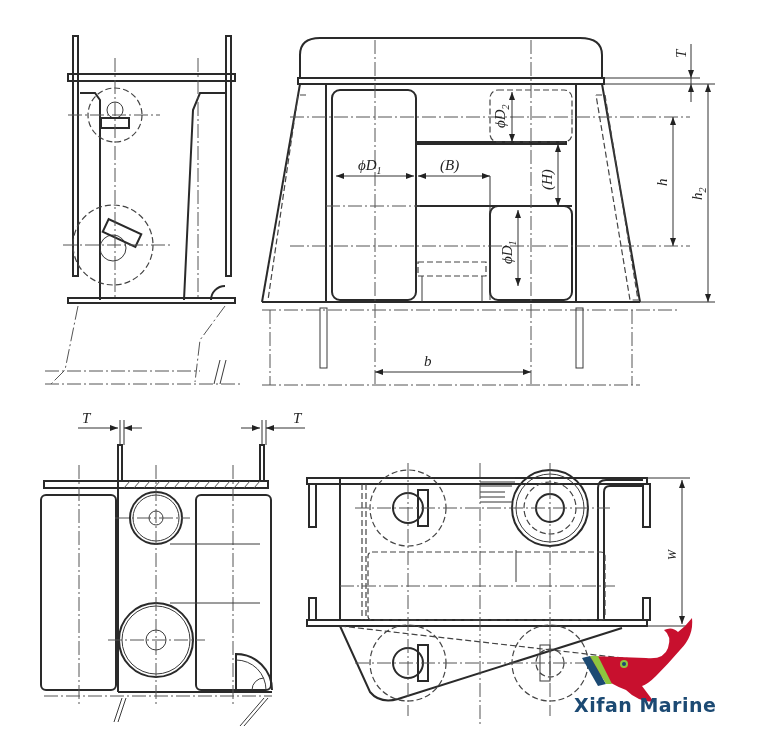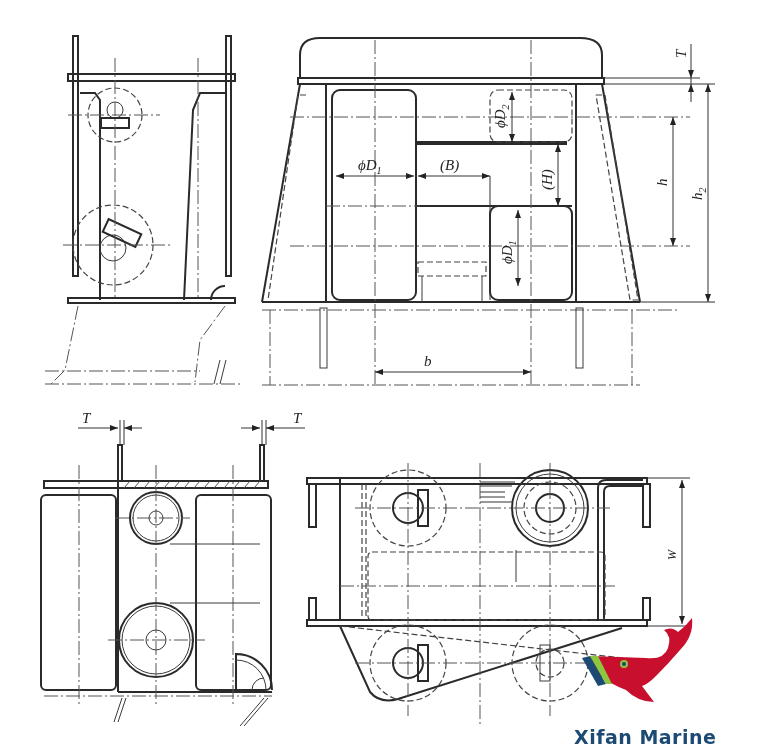--- a/index.html
+++ b/index.html
@@ -6,21 +6,21 @@
   body { width:779px; height:755px; position:relative; overflow:hidden; font-family:"Liberation Serif", serif; }
   svg.drawing { position:absolute; left:0; top:0; }
   .ln { stroke:#2a2a2a; fill:none; stroke-width:2; }
   .thin { stroke:#3a3a3a; fill:none; stroke-width:1; }
   .cl { stroke:#555; fill:none; stroke-width:1; stroke-dasharray:14 3 2 3; }
   .hid { stroke:#444; fill:none; stroke-width:1.2; stroke-dasharray:6 3; }
   .dim { stroke:#333; fill:none; stroke-width:1; }
   .lbl { font-family:"Liberation Serif", serif; font-style:italic; font-size:15px; fill:#222; }
   .sub { font-size:10px; }
   .logo { position:absolute; left:568px; top:618px; width:200px; height:100px; }
-  .logo-text { position:absolute; left:574px; top:694px; font-family:"DejaVu Sans", sans-serif; font-weight:bold; font-size:19px; color:#1c4a73; letter-spacing:0.5px;margin-top:32px; }
+  .logo-text { position:absolute; left:574px; top:694px; font-family:"DejaVu Sans", sans-serif; font-weight:bold; font-size:19px; color:#1c4a73; letter-spacing:0.5px; }
 </style>
 </head>
 <body>
 
 <svg class="drawing" width="779" height="755" viewBox="0 0 779 755">
 
   <g>
     <rect class="ln" x="73" y="36" width="5" height="240"></rect>
     <rect class="ln" x="226" y="36" width="5" height="240"></rect>
     <rect class="ln" x="68" y="74" width="167" height="7"></rect>

